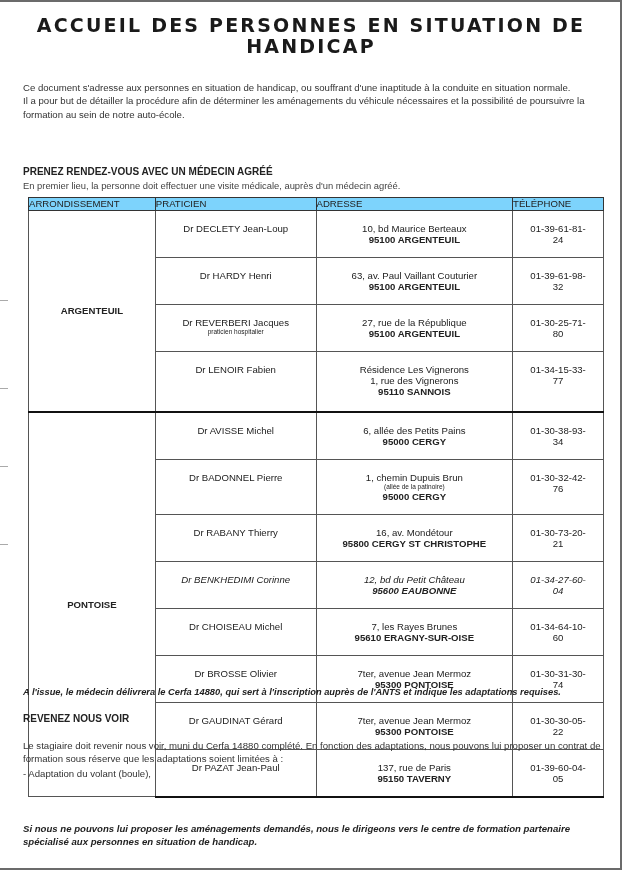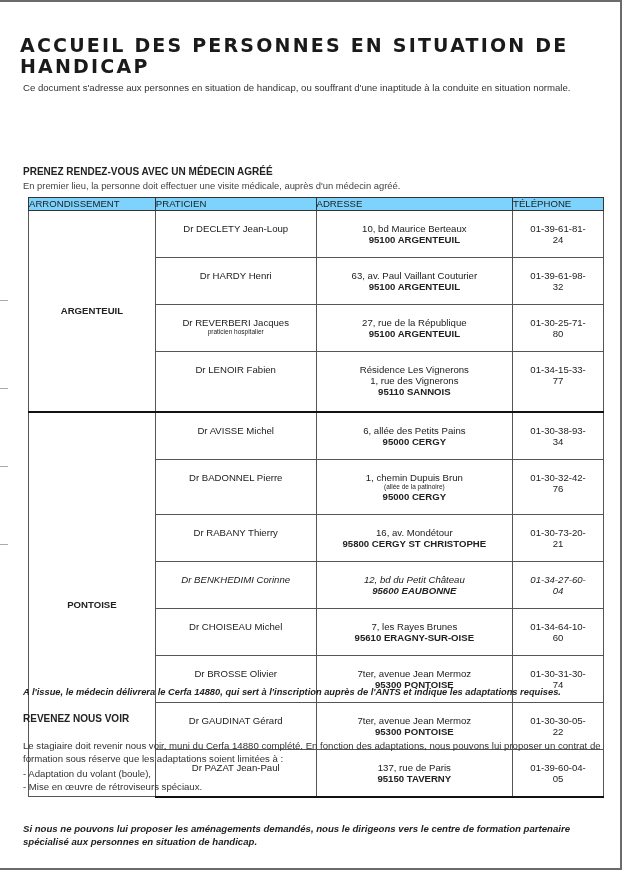--- a/index.html
+++ b/index.html
@@ -4,24 +4,23 @@
 <style>
   * { box-sizing: border-box; margin: 0; padding: 0; }
   html, body { width: 622px; height: 870px; background: #ffffff; overflow: hidden; }
   body { position: relative; font-family: "Liberation Sans", sans-serif; color: #222; }
   .frame {
     position: absolute; left: 0; top: 0; width: 622px; height: 870px;
     border-top: 2px solid #6b6b6b; border-right: 2px solid #6b6b6b; border-bottom: 2px solid #6b6b6b;
   }
   .title {
     position: absolute; left: 20px; top: 15px; width: 582px;
-    text-align: left; font-family: "DejaVu Sans", sans-serif; font-weight: bold;
+    text-align: center; font-family: "DejaVu Sans", sans-serif; font-weight: bold;
     font-size: 19px; letter-spacing: 2.2px; line-height: 21px; color: #1a1a1a;
     text-transform: uppercase;
-    margin-top: 20px;
   }
   .intro {
     position: absolute; left: 23px; top: 81px; width: 570px;
     font-size: 9.6px; line-height: 13.3px; color: #333;
   }
   .h-section {
     position: absolute; left: 23px; font-size: 10px; font-weight: bold; color: #222;
   }
   .sub {
     position: absolute; left: 23px; top: 180px; font-size: 9.4px; color: #444;
@@ -55,20 +54,21 @@
 
 <div class="margin-mark" style="top:300px"></div>
 <div class="margin-mark" style="top:388px"></div>
 <div class="margin-mark" style="top:466px"></div>
 <div class="margin-mark" style="top:544px"></div>
 
 <h1 class="title">ACCUEIL DES PERSONNES EN SITUATION DE HANDICAP</h1>
 
 <div class="intro">
   <p>Ce document s'adresse aux personnes en situation de handicap, ou souffrant d'une inaptitude à la conduite en situation normale.</p>
+  <p>Il a pour but de détailler la procédure afin de déterminer les aménagements du véhicule nécessaires et la possibilité de poursuivre la formation au sein de notre auto-école.</p>
 </div>
 
 <div class="h-section" style="top:166px">PRENEZ RENDEZ-VOUS AVEC UN MÉDECIN AGRÉÉ</div>
 <div class="sub">En premier lieu, la personne doit effectuer une visite médicale, auprès d'un médecin agréé.</div>
 
 <table class="med">
   <thead>
     <tr>
       <th class="col1">ARRONDISSEMENT</th>
       <th class="col2">PRATICIEN</th>
@@ -180,15 +180,14 @@
     </tbody>
 </table>
 
 <div class="para italic-bold" style="top:686px; font-size:9.3px">A l'issue, le médecin délivrera le Cerfa 14880, qui sert à l'inscription auprès de l'ANTS et indique les adaptations requises.</div>
 
 <div class="h-section" style="top:713px">REVENEZ NOUS VOIR</div>
 
 <div class="para" style="top:739px; width:585px">Le stagiaire doit revenir nous voir, muni du Cerfa 14880 complété. En fonction des adaptations, nous pouvons lui proposer un contrat de formation sous réserve que les adaptations soient limitées à :</div>
 <div class="para" style="top:767px">
   <div>- Adaptation du volant (boule),</div>
-  <div>- Mise en œuvre de rétroviseurs spéciaux.</div>
 </div>
 <div class="para italic-bold" style="top:822px; width:580px">Si nous ne pouvons lui proposer les aménagements demandés, nous le dirigeons vers le centre de formation partenaire spécialisé aux personnes en situation de handicap.</div>
 
 </body></html>

